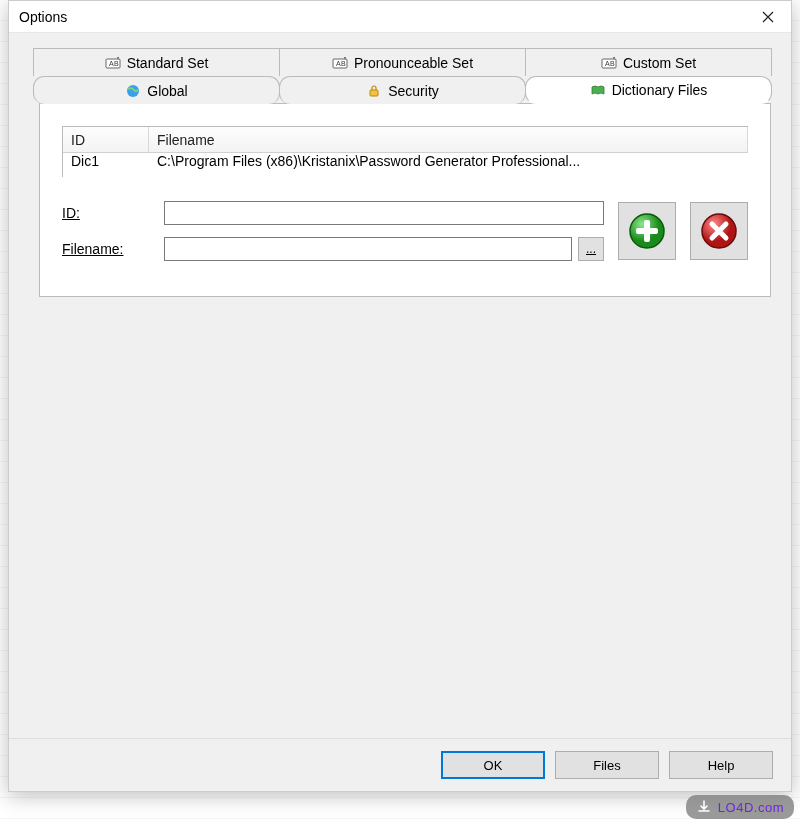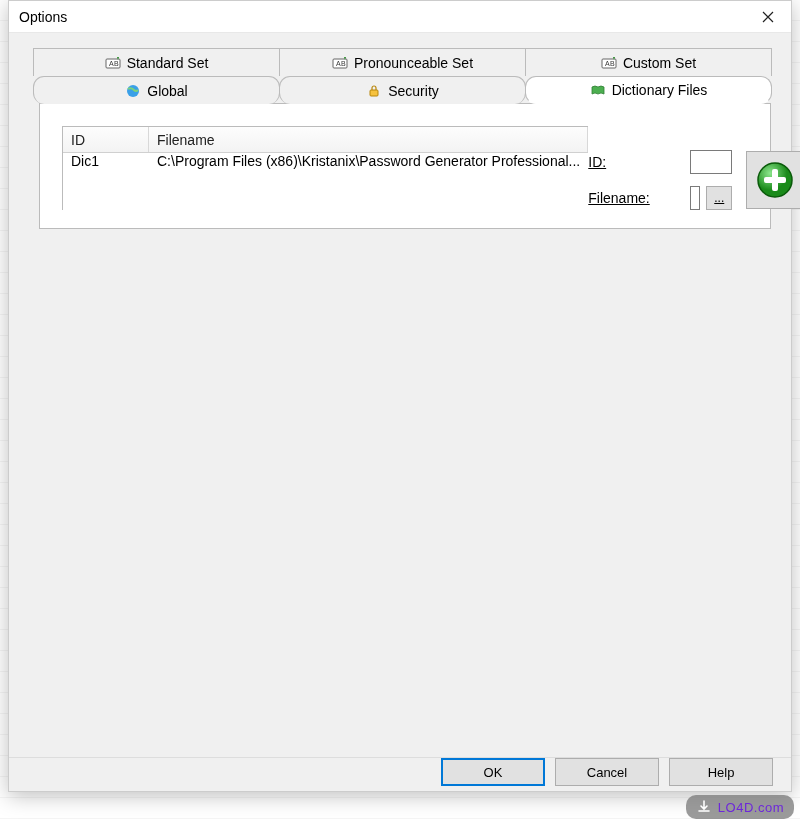--- a/index.html
+++ b/index.html
@@ -74,22 +74,22 @@
     background: #fff;
     border-bottom: 1px solid #fff;
     z-index: 3;
   }
   .tab .icon { width: 16px; height: 16px; display: inline-flex; align-items: center; justify-content: center; }
   .tabpanel {
     background: #fff;
     border: 1px solid #bbb;
     margin-left: 10px;
     flex: 1;
-    padding: 22px 22px 18px 22px;
-    display: flex; flex-direction: row;
+    padding: 22px 22px 35px 22px;
+    display: flex; flex-direction: column;
     min-height: 0;
     position: relative; z-index: 1;
   }
   .listview {
     flex: 1;
     border-top: 1px solid #bbb;
     border-left: 1px solid #bbb;
     background: #fff;
     display: flex; flex-direction: column;
     min-height: 0;
@@ -155,24 +155,24 @@
     font-size: 12px; padding: 0;
   }
   .round-btn {
     width: 58px; height: 58px;
     border: 1px solid #adadad;
     background: #e1e1e1;
     display: flex; align-items: center; justify-content: center;
   }
   .round-btn svg { width: 40px; height: 40px; }
   .dialog-buttons {
-    height: 34px;
+    height: 53px;
     border-top: 1px solid #ddd;
     display: flex;
-    align-items: flex-start;
+    align-items: center;
     justify-content: flex-end;
     gap: 10px;
     padding: 0 18px;
     background: #f0f0f0;
   }
   .btn {
     min-width: 104px; height: 28px;
     border: 1px solid #adadad;
     background: #e1e1e1;
     font: inherit; font-size: 13px;
@@ -326,21 +326,21 @@
             </svg>
           </button>
         </div>
       </div>
     </div>
 
   </div>
 
   <div class="dialog-buttons">
     <button class="btn default">OK</button>
-    <button class="btn">Cancel</button>
+    <button class="btn">Files</button>
     <button class="btn">Help</button>
   </div>
 
 </div>
 
 <div class="watermark">
   <svg viewBox="0 0 16 16">
       <path d="M8 2 V9 M5 7 L8 10 L11 7 M3 12 H13" stroke="#fff" stroke-width="1.6" fill="none" stroke-linecap="round"></path>
     </svg>
   <span>LO4D.com</span>

